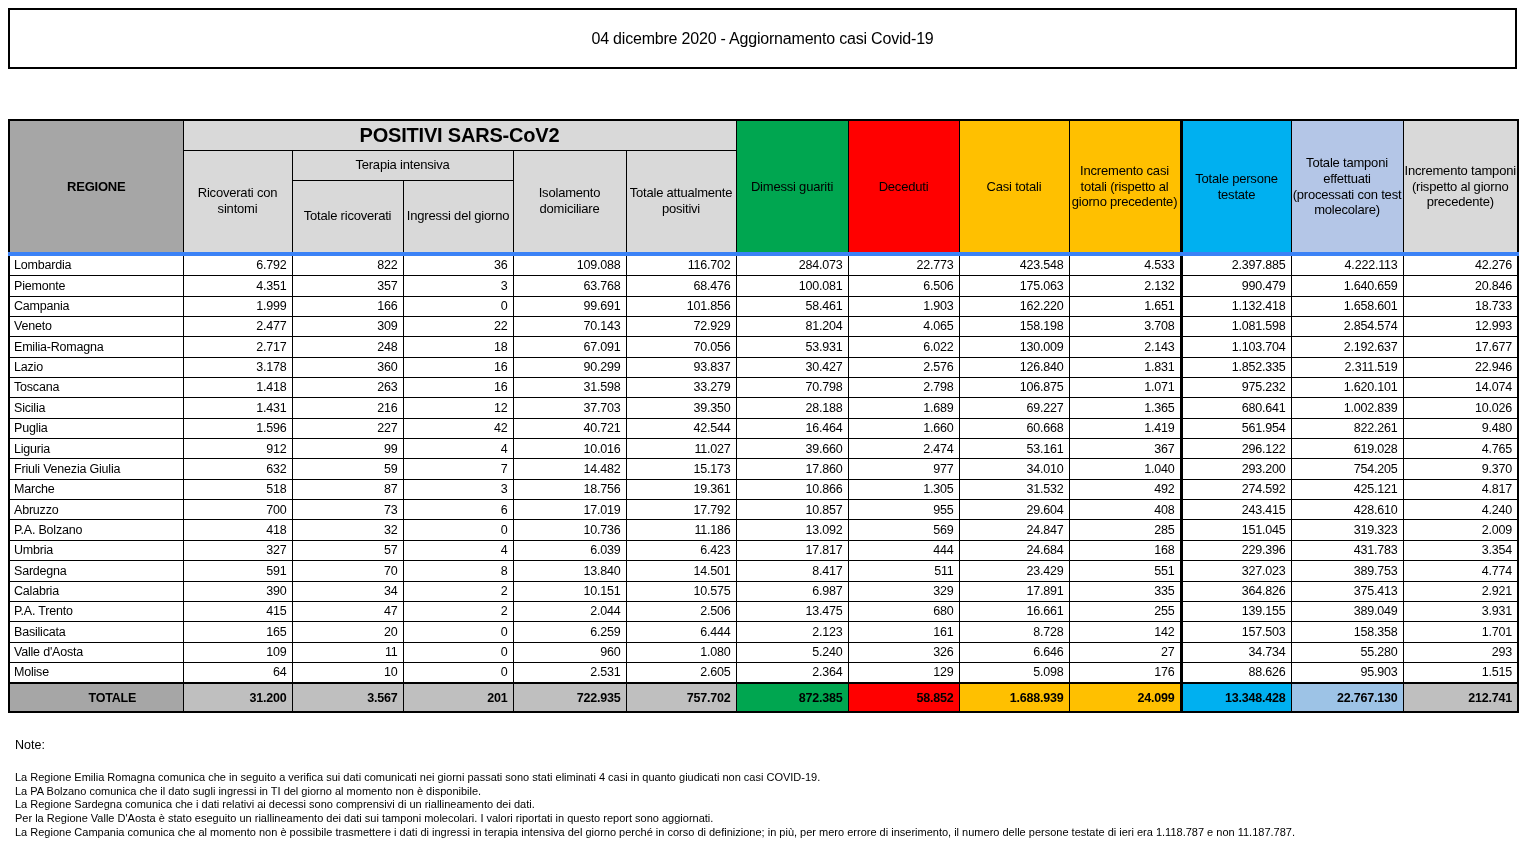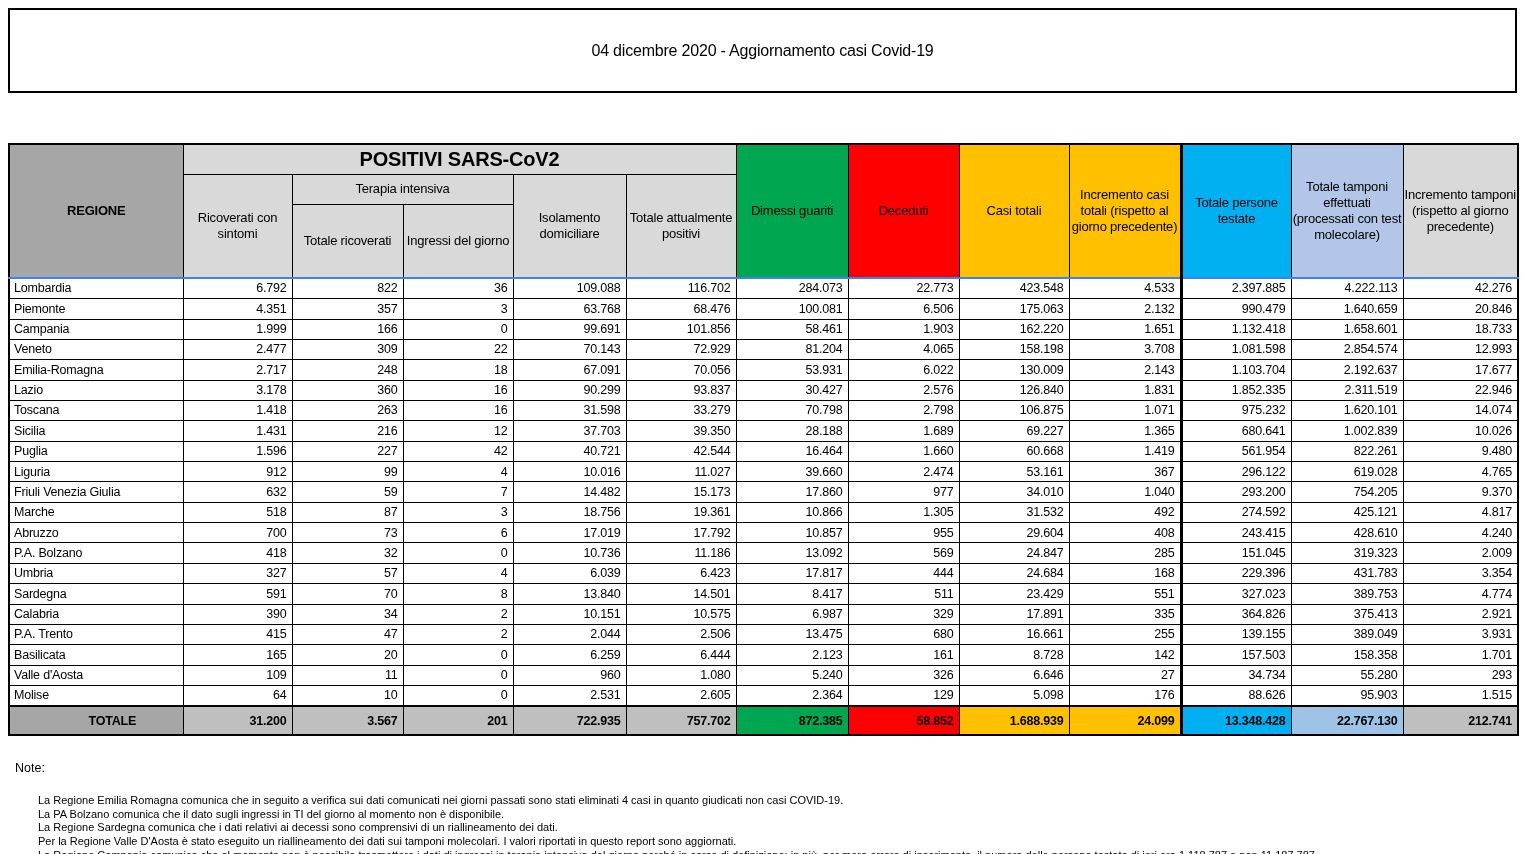--- a/index.html
+++ b/index.html
@@ -5,41 +5,41 @@
   :root{
     --green:#00A650; --red:#FF0000; --amber:#FFC000; --cyan:#00B0F0;
     --peri:#B4C6E7; --peri-total:#9DC3E6; --gray-dark:#A6A6A6;
     --gray-light:#D9D9D9; --gray-total:#BFBFBF; --ink:#000000;
   }
   html,body{margin:0;padding:0;background:#FFFFFF;}
   body{width:1525px;height:854px;font-family:"Liberation Sans",sans-serif;color:var(--ink);overflow:hidden;}
   .page{position:relative;padding:8px;box-sizing:border-box;}
 
   .title-box{
-    border:2px solid #000;height:85px;box-sizing:border-box;
+    border:2px solid #000;height:61px;box-sizing:border-box;
     display:flex;flex-direction:column;justify-content:space-evenly;
     text-align:center;font-size:16px;letter-spacing:-0.2px;
   }
   .title-box div{white-space:nowrap;}
 
   table.covid-table{
     margin-top:50px;border-collapse:collapse;table-layout:fixed;
     width:1509px;border:2px solid #000;
   }
   .covid-table th,.covid-table td{
     border:1px solid #000;padding:0;overflow:hidden;letter-spacing:-0.2px;
   }
   thead th{font-weight:400;font-size:13px;text-align:center;vertical-align:middle;line-height:1.22;padding:0 3px;}
   tr.h1{height:30px;} tr.h2{height:30px;} tr.h3{height:74px;}
   th.group-positivi{font-size:20px;font-weight:700;}
   th.regione-h{font-weight:700;font-size:13px;}
   tbody td{height:19.35px;font-size:12.5px;line-height:1;}
   td.region{text-align:left;padding-left:4px;}
   td.num{text-align:right;padding-right:5px;}
-  tbody tr:first-child td{border-top:2px solid #3b82f6;}
+  tbody tr:first-child td{border-top:4px solid #3b82f6;}
   .thickR{border-right:3px solid #000 !important;}
   tr.total-row td{border-top:2px solid #000;font-weight:700;height:27px;font-size:12.5px;padding-left:32px;}
   td.total-label{background:var(--gray-dark);text-align:center;}
   tr.total-row td.num{background:var(--gray-total);}
 
   .bg-grayd{background:var(--gray-dark);}
   .bg-grayl{background:var(--gray-light);}
   .bg-green{background:var(--green);}
   .bg-red{background:var(--red);}
   .bg-amber{background:var(--amber);}
@@ -47,21 +47,21 @@
   .bg-peri{background:var(--peri);}
   tr.total-row td.c-green{background:var(--green);}
   tr.total-row td.c-red{background:var(--red);}
   tr.total-row td.c-amber{background:var(--amber);}
   tr.total-row td.c-cyan{background:var(--cyan);}
   tr.total-row td.c-peri{background:var(--peri-total);}
   tr.total-row td.c-gray{background:var(--gray-total);}
 
   .notes{margin:25px 0 0 7px;}
   .notes-heading{font-size:12.5px;margin-bottom:19px;}
-  .note-line{font-size:11px;line-height:13.6px;white-space:nowrap;margin-left:23px;}
+  .note-line{font-size:11px;line-height:13.6px;white-space:nowrap;}
 </style>
 </head>
 <body>
 
 <div class="page">
 
   <div class="title-box">
     <div>04 dicembre 2020 - Aggiornamento casi Covid-19</div>
   </div>
 

